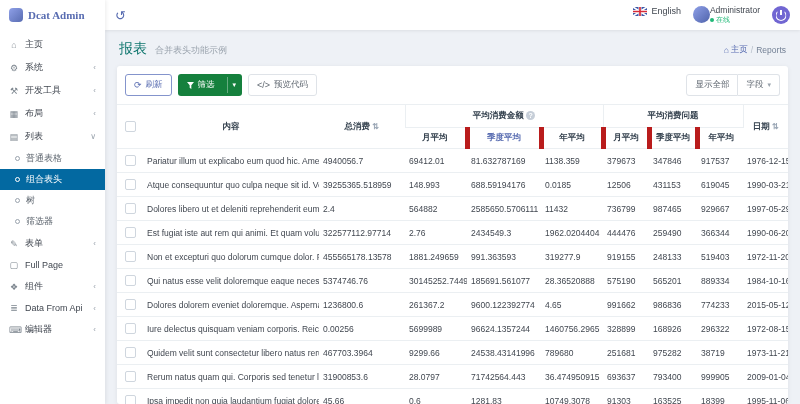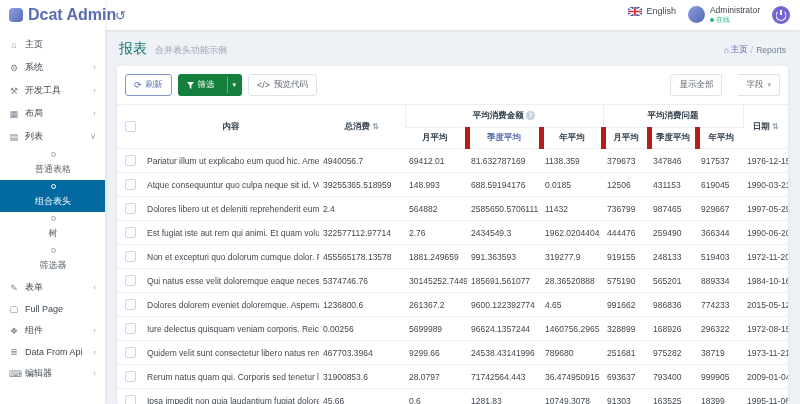--- a/index.html
+++ b/index.html
@@ -3,38 +3,38 @@
 <meta charset="utf-8">
 <style>
   *{box-sizing:border-box;margin:0;padding:0;}
   body{background:#cfd4da;font-family:"Liberation Sans",sans-serif;}
   .app{width:800px;height:404px;display:flex;background:#eef1f6;overflow:hidden;color:#414750;position:relative;}
 
   
   .sidebar{width:105px;background:#fff;flex-shrink:0;box-shadow:1px 0 4px rgba(0,0,0,.08);z-index:3;display:flex;flex-direction:column;}
   .brand{height:30px;display:flex;align-items:center;gap:5px;padding:0 9px;flex-shrink:0;}
   .brand-logo{width:14px;height:14px;border-radius:4px;background:linear-gradient(135deg,#8fa0e8,#586cb1);flex-shrink:0;}
-  .brand-name{color:#586cb1;font-size:16px;font-weight:bold;white-space:nowrap;}
+  .brand-name{color:#586cb1;font-size:11px;font-weight:bold;white-space:nowrap;font-family:Liberation Serif, serif;}
   .menu{padding-top:3px;overflow:hidden;}
   .menu-item{display:flex;align-items:center;gap:6px;padding:5px 9px;font-size:9px;color:#414750;cursor:pointer;white-space:nowrap;}
   .mi-icon{width:10px;text-align:center;color:#7c858e;font-size:9px;flex-shrink:0;}
   .mi-label{flex:1;overflow:hidden;text-overflow:ellipsis;}
   .mi-chevron{color:#9aa3ad;font-size:8px;}
-  .submenu .menu-item{padding:4px 14px 4px 15px;color:#5f6770;flex-direction:column;}
+  .submenu .menu-item{padding:4px 14px 4px 15px;color:#5f6770;}
   .dot{width:5px;height:5px;border:1px solid #9aa3ad;border-radius:50%;flex-shrink:0;}
   .menu-item.active{background:#0369a1;color:#fff;}
   .menu-item.active .dot{border-color:#fff;}
 
   
   .main{flex:1;display:flex;flex-direction:column;min-width:0;}
   .navbar{height:30px;background:#fff;box-shadow:0 1px 3px rgba(0,0,0,.08);display:flex;align-items:center;padding:0 10px;gap:8px;z-index:2;flex-shrink:0;}
   .nav-toggle{color:#586cb1;font-size:13px;cursor:pointer;line-height:1;}
   .nav-right{margin-left:auto;display:flex;align-items:flex-start;gap:12px;}
   .lang{display:flex;align-items:center;gap:4px;font-size:9px;color:#414750;cursor:pointer;}
-  .user{display:flex;align-items:center;gap:5px;cursor:pointer;}
+  .user{display:flex;align-items:center;cursor:pointer;}
   .avatar{width:17px;height:17px;border-radius:50%;background:linear-gradient(135deg,#8fa0e8,#4f63ab);flex-shrink:0;}
   .user-meta{display:flex;flex-direction:column;line-height:1.15;}
   .user-name{font-size:8.5px;color:#414750;}
   .user-status{font-size:7px;color:#21b978;display:flex;align-items:center;gap:2px;}
   .status-dot{width:4px;height:4px;border-radius:50%;background:#21b978;}
   .power-btn{width:18px;height:18px;border-radius:50%;background:#7166d2;position:relative;cursor:pointer;flex-shrink:0;}
   .power-btn::before{content:"";position:absolute;left:50%;top:4px;width:2px;height:5px;background:#fff;transform:translateX(-50%);}
   .power-btn::after{content:"";position:absolute;left:50%;top:50%;width:9px;height:9px;border:1.5px solid #fff;border-top-color:transparent;border-radius:50%;transform:translate(-50%,-46%);}
 
   .content{flex:1;padding:5px 12px 0;display:flex;flex-direction:column;min-height:0;}
@@ -47,21 +47,21 @@
 
   .card{background:#fff;border-radius:3px;box-shadow:0 1px 5px rgba(0,0,0,.07);flex:1;overflow:hidden;display:flex;flex-direction:column;}
   .card-toolbar{display:flex;align-items:center;gap:6px;padding:8px;flex-shrink:0;}
   .btn{display:inline-flex;align-items:center;gap:4px;font-size:8.5px;border-radius:3px;padding:4px 8px;border:1px solid transparent;background:#fff;cursor:pointer;white-space:nowrap;font-family:inherit;}
   .btn-refresh{color:#586cb1;border-color:#8494cc;}
   .btn-filter{background:#15803d;color:#fff;padding:0;overflow:hidden;}
   .btn-filter .bf-main{display:flex;align-items:center;gap:4px;padding:4px 8px;}
   .btn-filter .bf-caret{padding:4px 5px;border-left:1px solid rgba(255,255,255,.35);font-size:7px;}
   .btn-preview{color:#5f6770;border-color:#dfe3e8;}
   .btn-icon{font-size:9px;line-height:1;}
-  .toolbar-right{margin-left:auto;display:flex;gap:16px;}
+  .toolbar-right{margin-left:auto;display:flex;gap:0;}
   .toolbar-right .btn{border-color:#dfe3e8;color:#5f6770;border-radius:0;}
   .toolbar-right .btn:first-child{border-radius:3px 0 0 3px;}
   .toolbar-right .btn:last-child{border-radius:0 3px 3px 0;border-left:none;}
 
   .table-wrap{flex:1;overflow:hidden;}
   table{width:100%;border-collapse:collapse;table-layout:fixed;font-size:8.5px;}
   thead th{font-weight:bold;color:#34414e;padding:4px 3px;border-top:1px solid #ebeff2;border-bottom:1px solid #ebeff2;text-align:center;white-space:nowrap;overflow:hidden;}
   thead tr:first-child th{padding:5px 3px;}
   th.group{border-left:1px solid #ebeff2;border-right:1px solid #ebeff2;}
   th.subcol{border-left:5px solid #b91c1c;font-weight:bold;}

